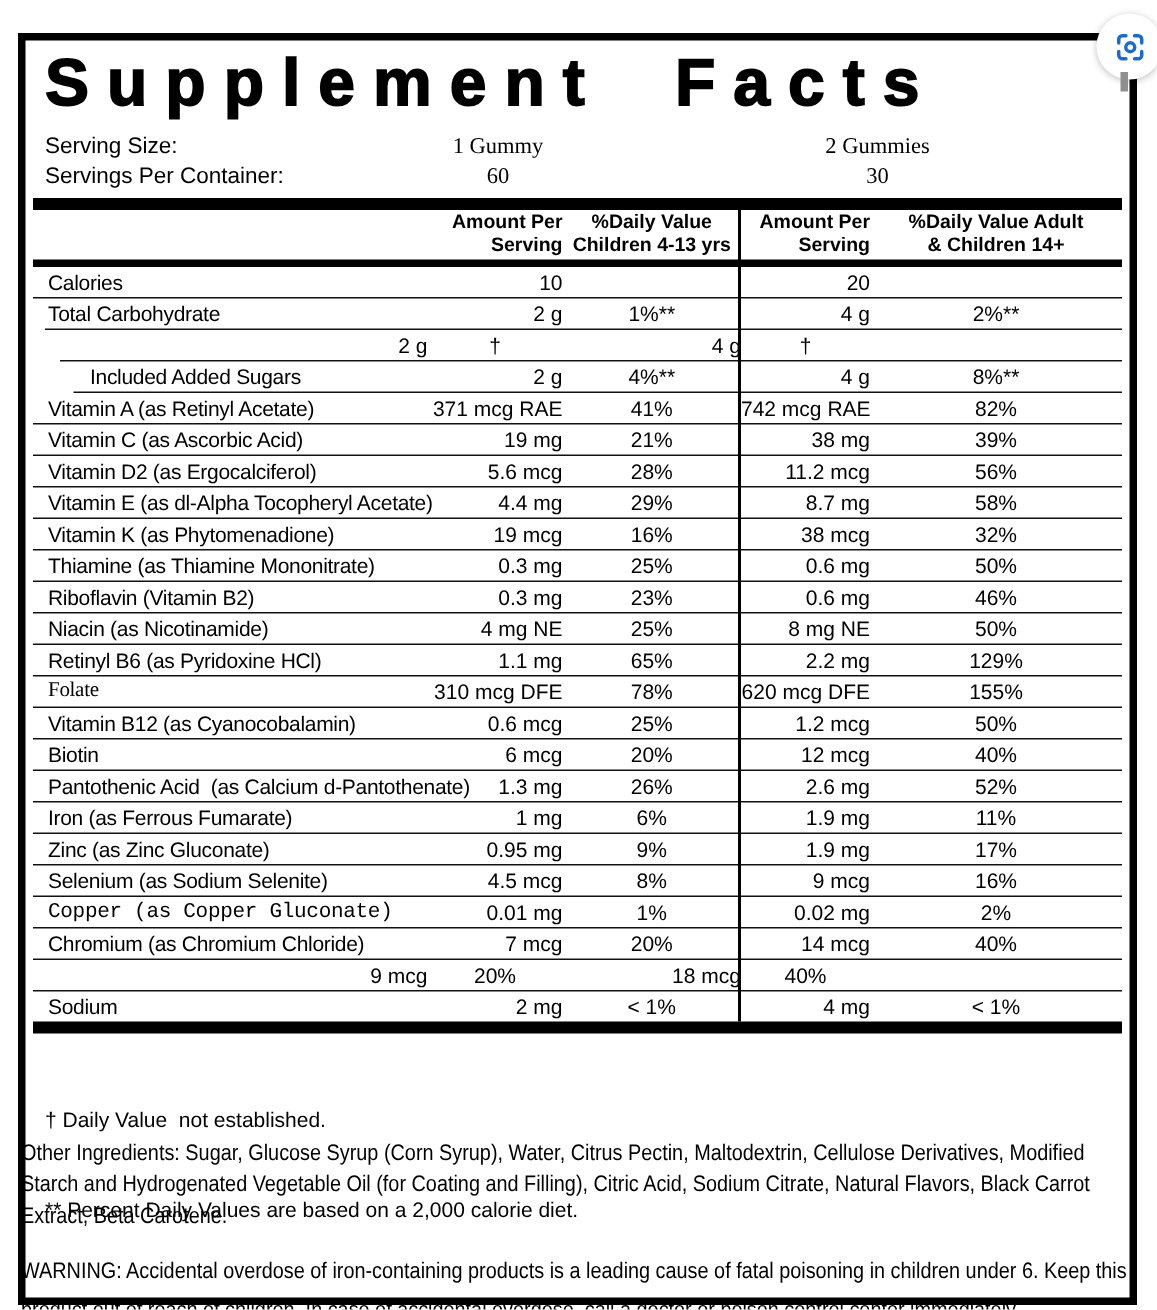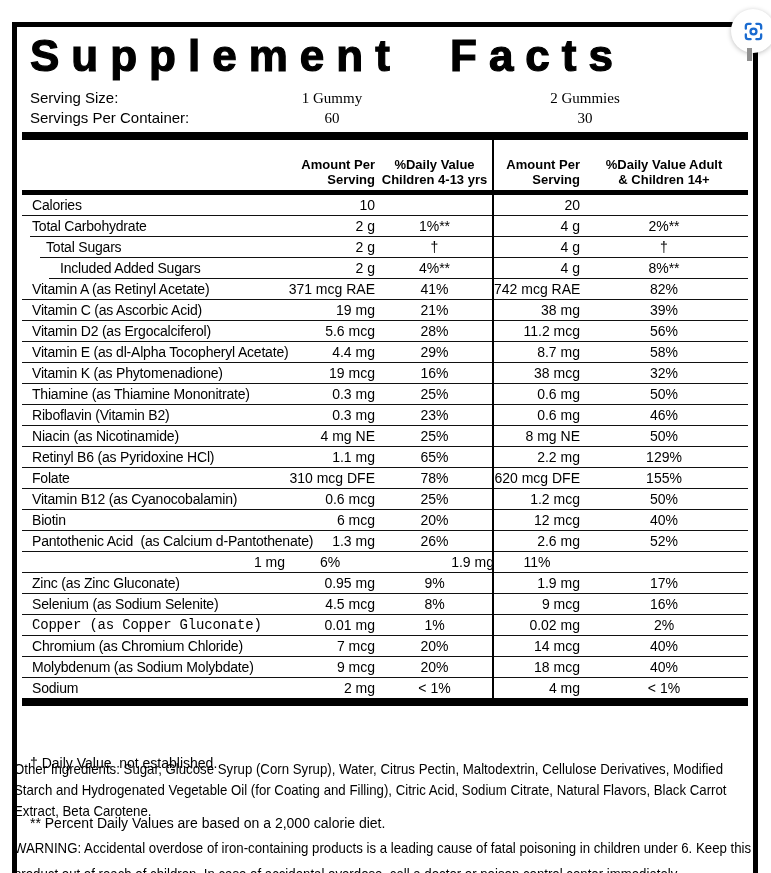--- a/index.html
+++ b/index.html
@@ -33,21 +33,21 @@
   .bar.b2{height:5px;}
   .bar.b3{height:8px;}
   
   .table-wrap{position:relative;}
   .vdivider{
     position:absolute;left:470px;top:0;bottom:0;width:2px;background:#000;
   }
   .thead{
     display:grid;grid-template-columns:263px 90px 119px 86px 1fr;
     font-size:13px;font-weight:bold;line-height:15px;
-    padding:17px 0 3px;
+    padding:0 0 3px;
   }
   .thead .th{white-space:nowrap;}
   .thead .th.a{text-align:right;}
   .thead .th.c{text-align:center;}
   .trow{
     display:grid;grid-template-columns:263px 90px 119px 86px 1fr;
     height:20px;line-height:20px;font-size:14px;
   }
   .cell{white-space:pre;}
   .cell.name{padding-left:10px;letter-spacing:-0.2px;}
@@ -127,21 +127,20 @@
         <div class="rule" style="margin-left: 0px;"></div>
         <div class="trow">
           <span class="cell name" style="padding-left: 10px;">Total Carbohydrate</span>
           <span class="cell a1">2 g</span>
           <span class="cell dv1">1%**</span>
           <span class="cell a2">4 g</span>
           <span class="cell dv2">2%**</span>
         </div>
         <div class="rule" style="margin-left: 8px;"></div>
         <div class="trow">
-          <span class="cell name" style="padding-left: 24px;">Total Sugars</span>
           <span class="cell a1">2 g</span>
           <span class="cell dv1">†</span>
           <span class="cell a2">4 g</span>
           <span class="cell dv2">†</span>
         </div>
         <div class="rule" style="margin-left: 18px;"></div>
         <div class="trow">
           <span class="cell name" style="padding-left: 38px;">Included Added Sugars</span>
           <span class="cell a1">2 g</span>
           <span class="cell dv1">4%**</span>
@@ -215,21 +214,21 @@
         <div class="rule" style="margin-left: 0px;"></div>
         <div class="trow">
           <span class="cell name" style="padding-left: 10px;">Retinyl B6 (as Pyridoxine HCl)</span>
           <span class="cell a1">1.1 mg</span>
           <span class="cell dv1">65%</span>
           <span class="cell a2">2.2 mg</span>
           <span class="cell dv2">129%</span>
         </div>
         <div class="rule" style="margin-left: 0px;"></div>
         <div class="trow">
-          <span class="cell name" style="padding-left: 10px;">Folate</span>
+          <span class="cell name" style="padding-left: 10px; font-family: Liberation Serif, serif;">Folate</span>
           <span class="cell a1">310 mcg DFE</span>
           <span class="cell dv1">78%</span>
           <span class="cell a2">620 mcg DFE</span>
           <span class="cell dv2">155%</span>
         </div>
         <div class="rule" style="margin-left: 0px;"></div>
         <div class="trow">
           <span class="cell name" style="padding-left: 10px;">Vitamin B12 (as Cyanocobalamin)</span>
           <span class="cell a1">0.6 mcg</span>
           <span class="cell dv1">25%</span>
@@ -247,20 +246,21 @@
         <div class="rule" style="margin-left: 0px;"></div>
         <div class="trow">
           <span class="cell name" style="padding-left: 10px;">Pantothenic Acid  (as Calcium d-Pantothenate)</span>
           <span class="cell a1">1.3 mg</span>
           <span class="cell dv1">26%</span>
           <span class="cell a2">2.6 mg</span>
           <span class="cell dv2">52%</span>
         </div>
         <div class="rule" style="margin-left: 0px;"></div>
         <div class="trow">
+          <span class="cell name" style="padding-left: 10px;">Iron (as Ferrous Fumarate)</span>
           <span class="cell a1">1 mg</span>
           <span class="cell dv1">6%</span>
           <span class="cell a2">1.9 mg</span>
           <span class="cell dv2">11%</span>
         </div>
         <div class="rule" style="margin-left: 0px;"></div>
         <div class="trow">
           <span class="cell name" style="padding-left: 10px;">Zinc (as Zinc Gluconate)</span>
           <span class="cell a1">0.95 mg</span>
           <span class="cell dv1">9%</span>
@@ -286,21 +286,20 @@
         <div class="rule" style="margin-left: 0px;"></div>
         <div class="trow">
           <span class="cell name" style="padding-left: 10px;">Chromium (as Chromium Chloride)</span>
           <span class="cell a1">7 mcg</span>
           <span class="cell dv1">20%</span>
           <span class="cell a2">14 mcg</span>
           <span class="cell dv2">40%</span>
         </div>
         <div class="rule" style="margin-left: 0px;"></div>
         <div class="trow">
-          <span class="cell name" style="padding-left: 10px;">Molybdenum (as Sodium Molybdate)</span>
           <span class="cell a1">9 mcg</span>
           <span class="cell dv1">20%</span>
           <span class="cell a2">18 mcg</span>
           <span class="cell dv2">40%</span>
         </div>
         <div class="rule" style="margin-left: 0px;"></div>
         <div class="trow">
           <span class="cell name" style="padding-left: 10px;">Sodium</span>
           <span class="cell a1">2 mg</span>
           <span class="cell dv1">&lt; 1%</span>

